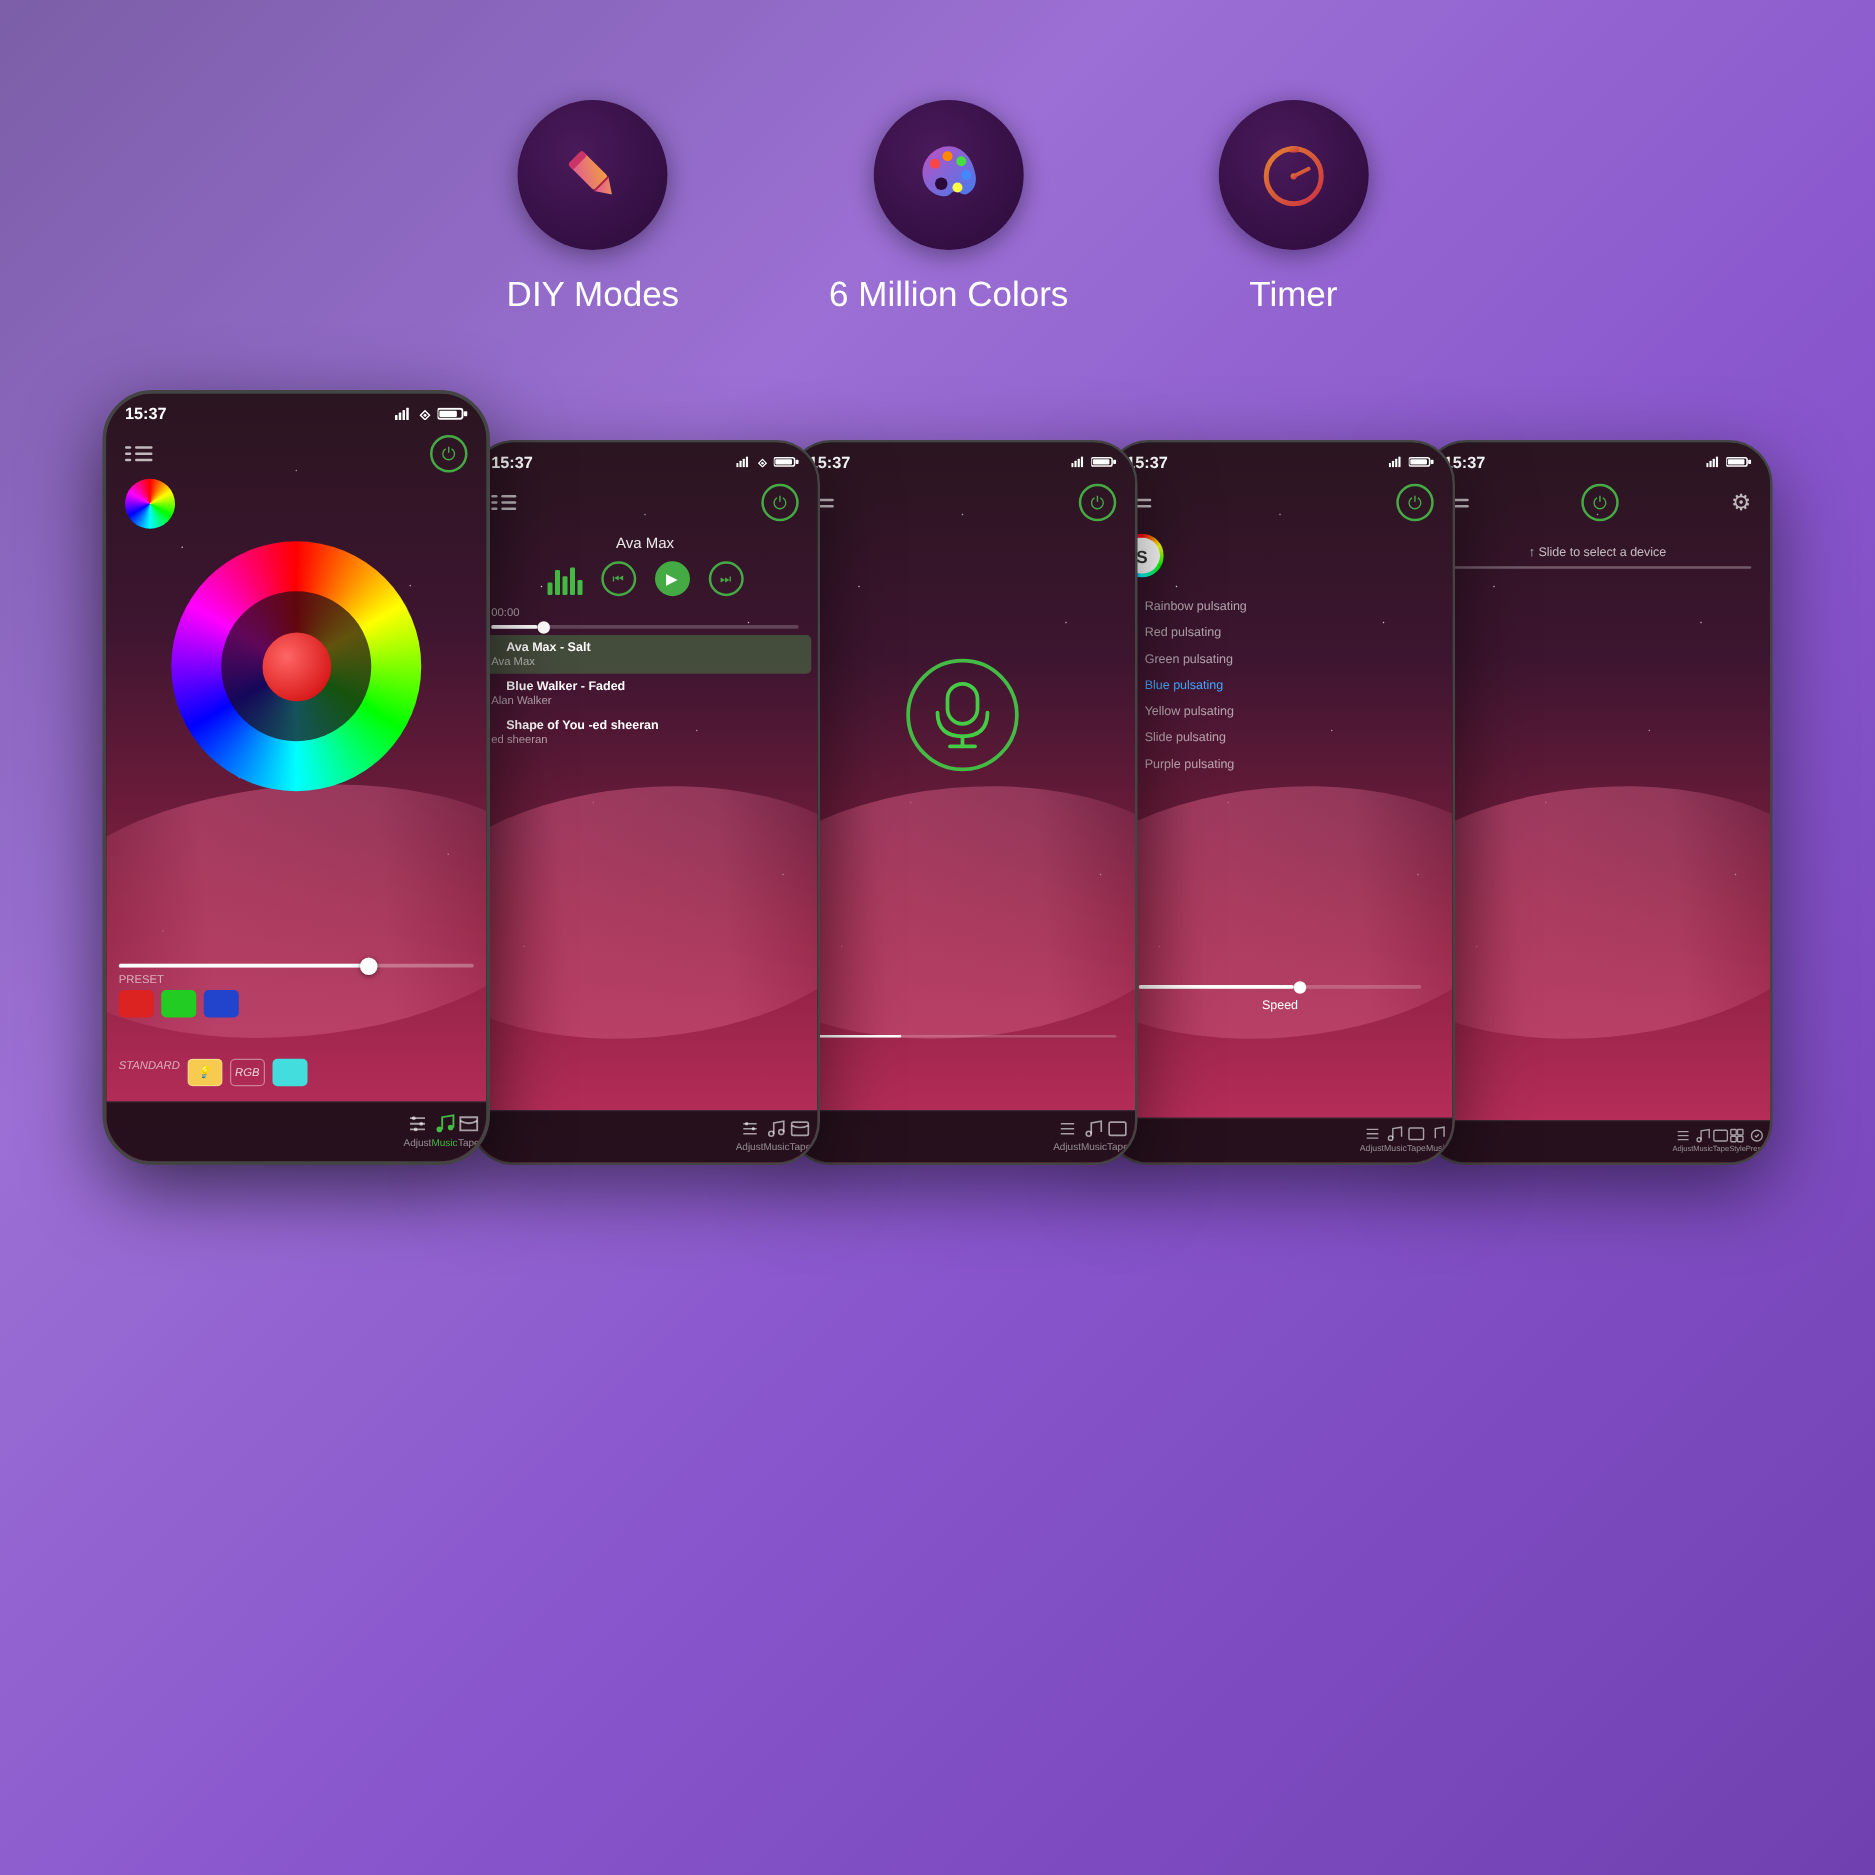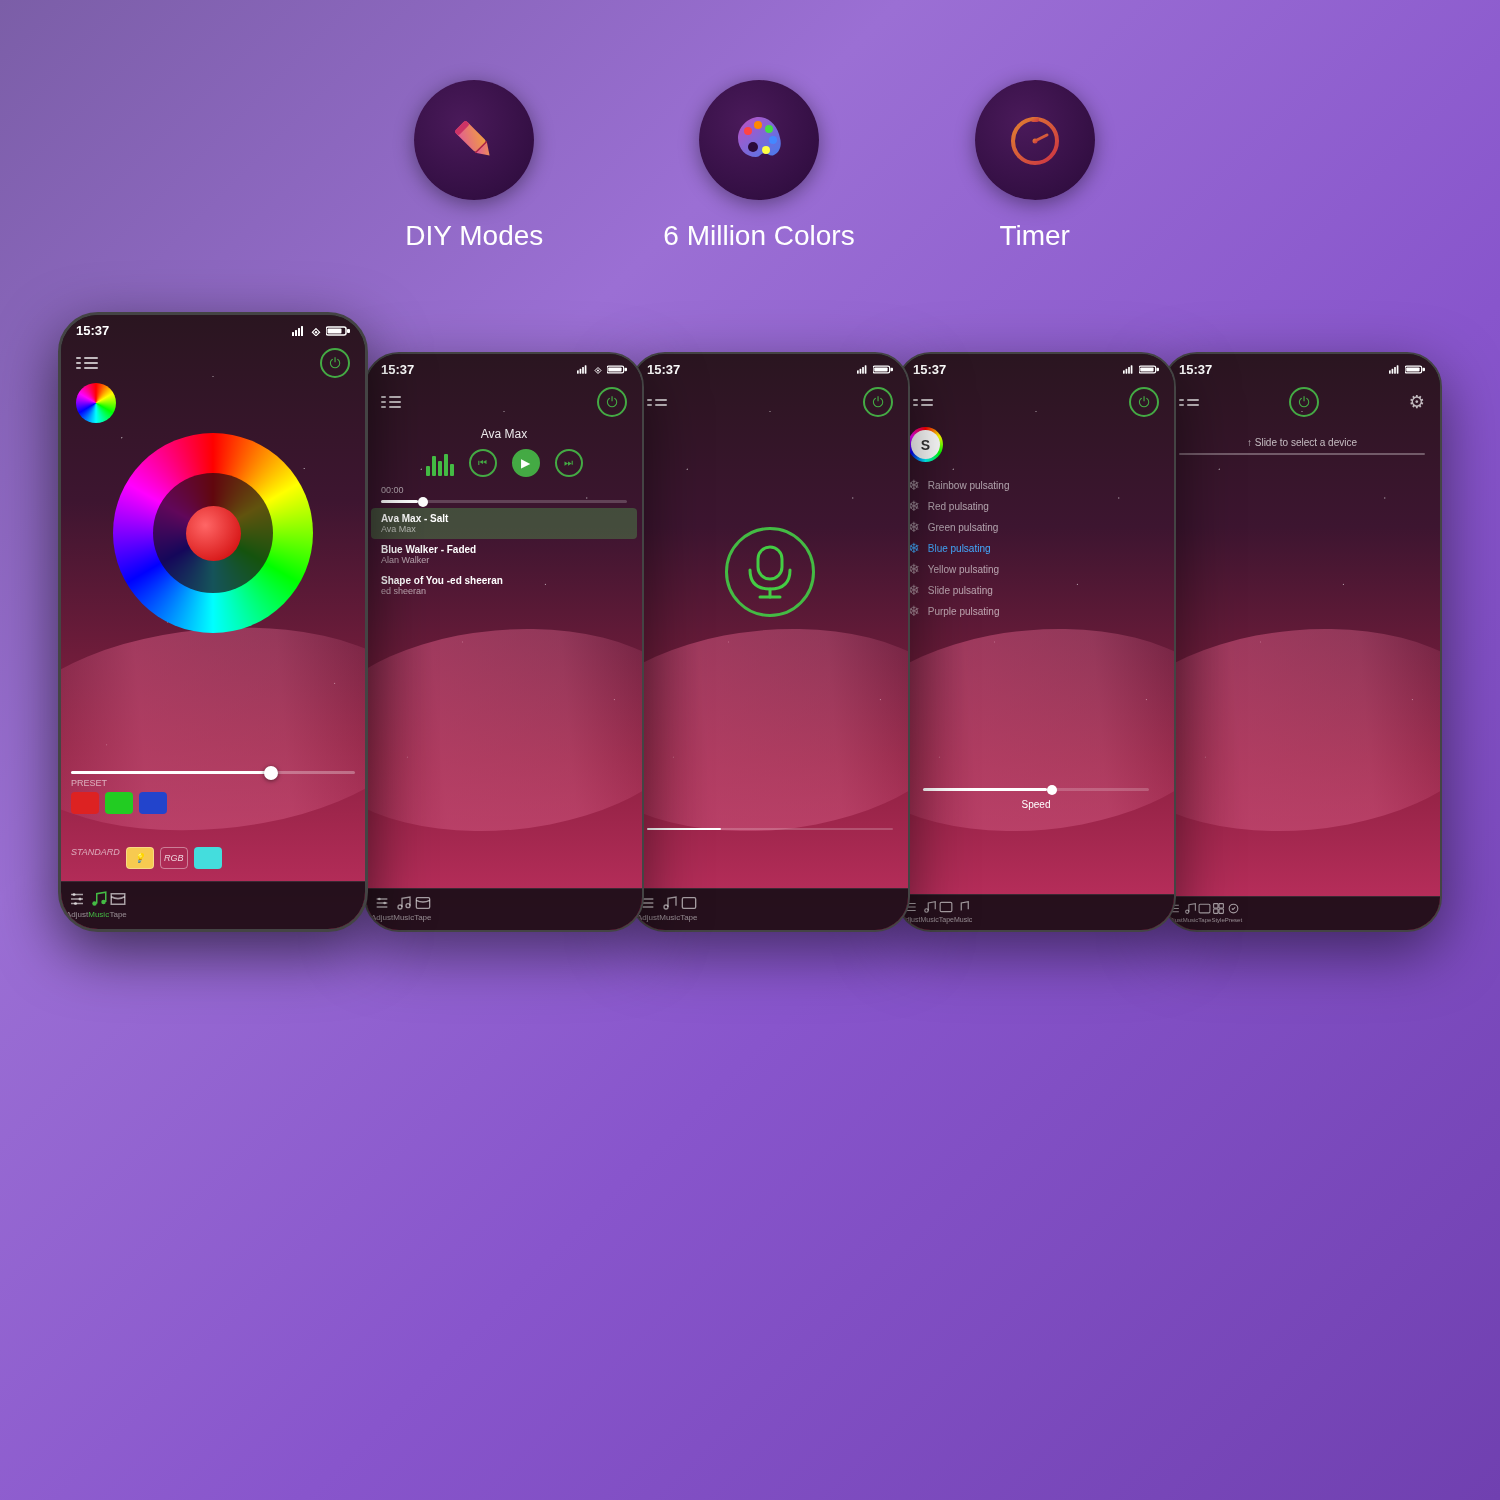--- a/index.html
+++ b/index.html
@@ -43,21 +43,21 @@
       font-weight: 500;
       text-align: center;
       white-space: nowrap;
     }
 
     
     .phones-container {
       display: flex;
       justify-content: center;
       align-items: flex-end;
-      gap: 16px;
+      gap: 4px;
       padding-top: 20px;
       position: relative;
     }
 
     
     .phone-main {
       width: 310px;
       height: 620px;
       border-radius: 40px;
       background: #1a1a1a;
@@ -298,20 +298,21 @@
       padding: 5px 10px;
       border-radius: 4px;
     }
     .song-item.active {
       background: rgba(80,160,80,0.4);
     }
     .song-title {
       color: white;
       font-size: 10px;
       font-weight: 600;
+      margin-left: 12px;
     }
     .song-artist {
       color: rgba(255,255,255,0.6);
       font-size: 9px;
     }
 
     
     .mic-screen {
       display: flex;
       align-items: center;
@@ -405,21 +406,21 @@
 
     
     .phone-bottom-nav {
       position: absolute;
       bottom: 0;
       left: 0;
       right: 0;
       background: rgba(30,15,25,0.95);
       border-top: 1px solid rgba(255,255,255,0.1);
       display: flex;
-      justify-content: flex-start;
+      justify-content: flex-end;
       padding: 8px 5px 10px;
       z-index: 20;
     }
     .nav-item {
       display: flex;
       flex-direction: column;
       align-items: center;
       gap: 2px;
     }
     .nav-label {

